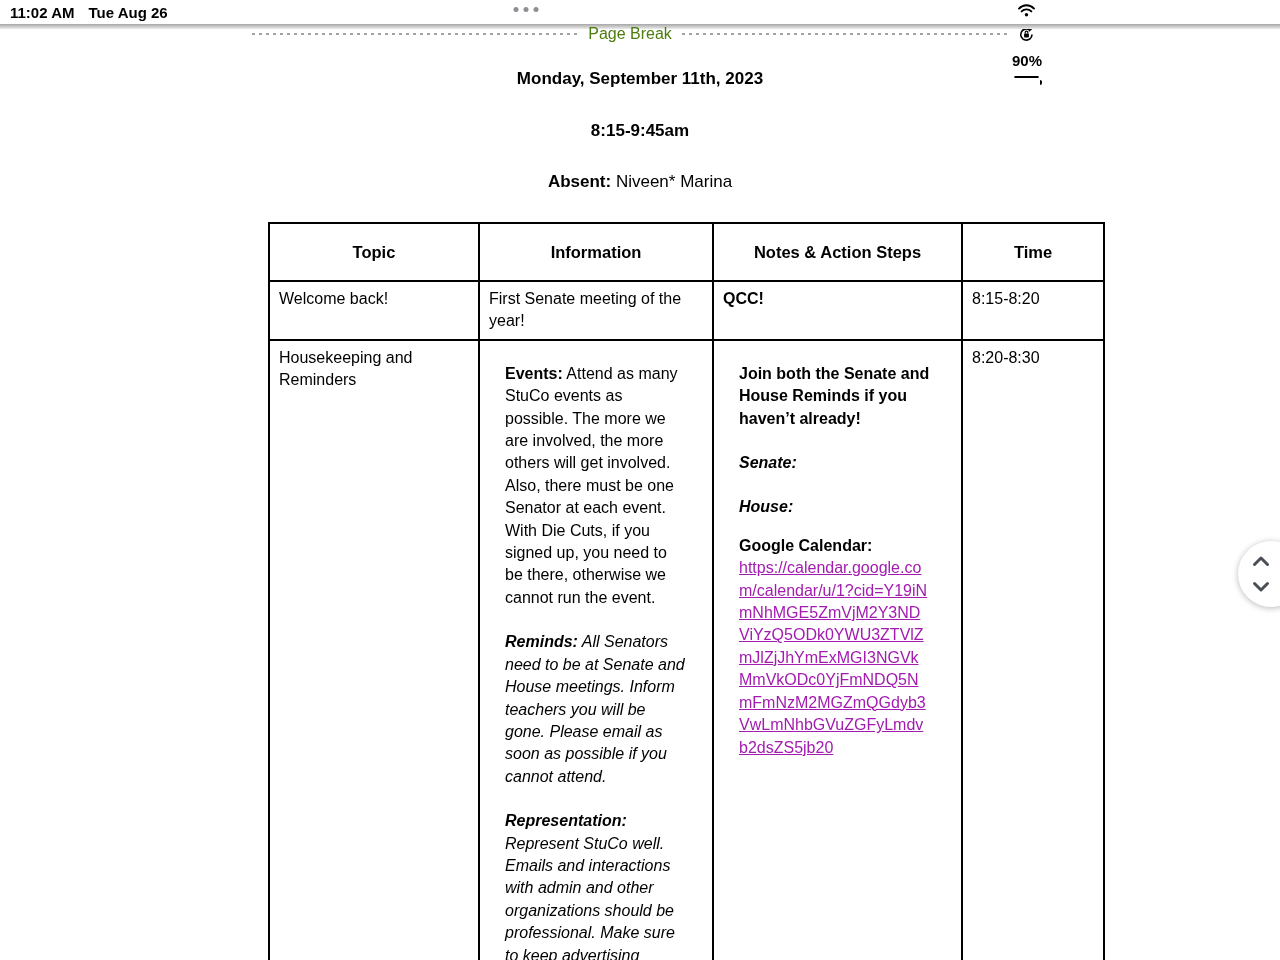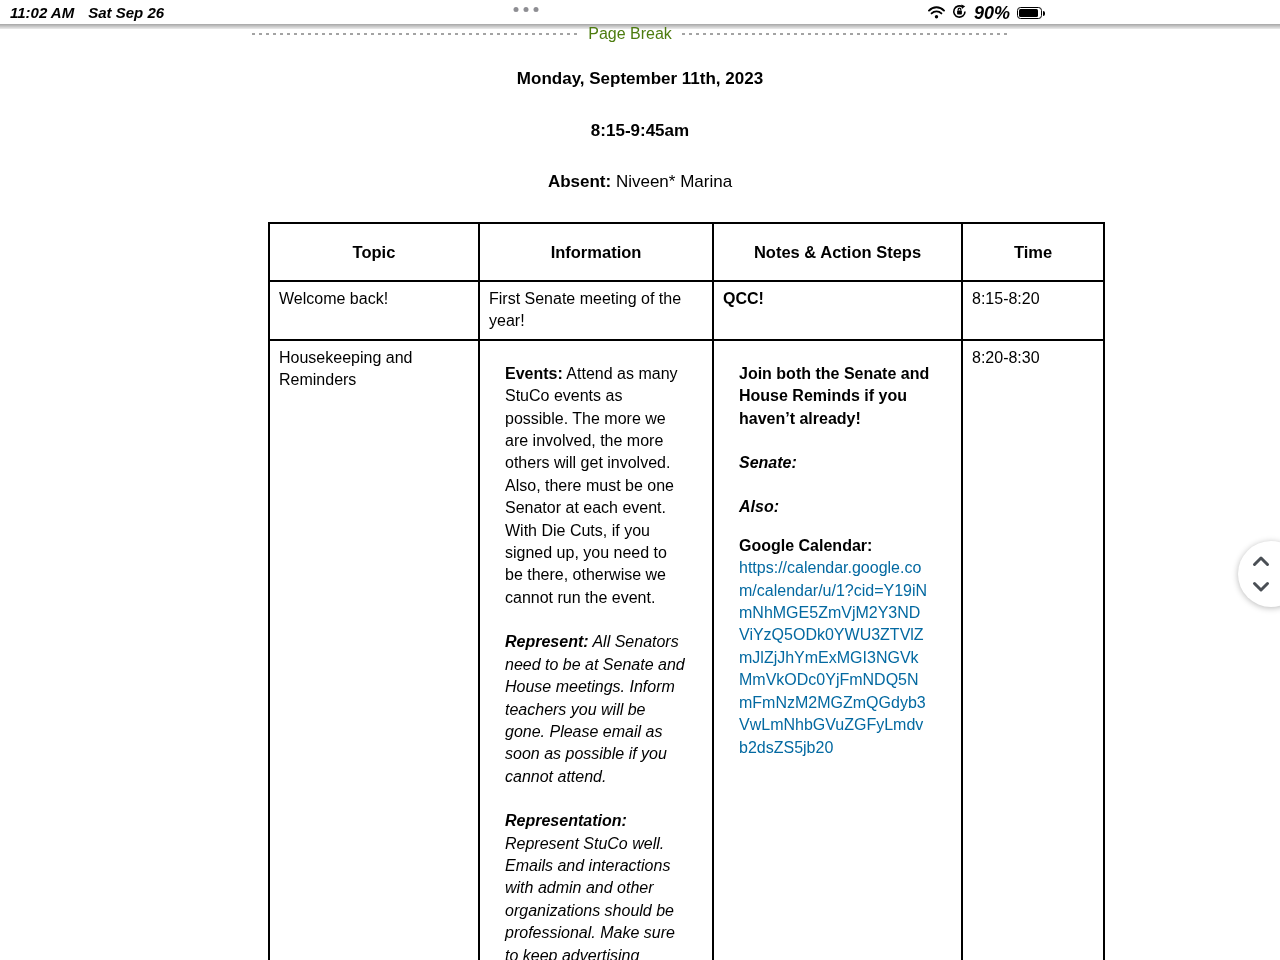--- a/index.html
+++ b/index.html
@@ -4,27 +4,27 @@
 <style>
   * { box-sizing: border-box; }
   html,body { margin:0; padding:0; }
   body {
     width:1280px; height:960px; overflow:hidden; position:relative;
     background:#ffffff; color:#000;
     font-family:"Liberation Sans","DejaVu Sans",sans-serif;
   }
 
   
-  .status-bar { position:absolute; top:0; left:0; width:1052px; height:26px; background:#fff;font-style:italic; }
+  .status-bar { position:absolute; top:0; left:0; width:1052px; height:26px; background:#fff; }
   .sb-left { position:absolute; left:10px; top:4px; display:flex; gap:14px;
              font-size:15px; font-weight:700; color:#000; }
   .sb-dots { position:absolute; top:7px; left:50%; transform:translateX(-50%); display:flex; gap:5px; }
   .sb-dot { width:5px; height:5px; border-radius:50%; background:#8e8e93; }
   .sb-right { position:absolute; right:10px; top:3px; height:20px; display:flex; align-items:center; gap:7px;
-              font-size:18px; font-weight:700; color:#000; }
+              font-size:15px; font-weight:700; color:#000;flex-direction:column; }
   .battery { position:relative; width:25px; height:12px; border:1px solid #000; border-radius:3.5px; }
   .battery-fill { position:absolute; left:1px; top:1px; bottom:1px; width:19px; background:#000; border-radius:1.5px; }
   .battery-nub { position:absolute; right:-4px; top:3px; width:2.5px; height:5px; background:#000;
                  border-radius:0 2px 2px 0; }
 
   
   .top-separator { position:absolute; top:24px; left:0; width:1280px; height:5px;
                    background:linear-gradient(#a6a6a6,#ececec); }
   .page-break-row { position:absolute; top:27px; left:252px; width:756px; height:14px;
                     display:flex; align-items:center; gap:8px; }
@@ -47,38 +47,38 @@
     border:2px solid #000; font-size:16px; line-height:22.4px;
     vertical-align:top; text-align:left; padding:6px 8px 6px 9px; overflow:hidden;
   }
   .doc-table th { text-align:center; vertical-align:middle; height:58px;
                   font-weight:700; padding:4px 4px; font-size:16.5px; }
   tr.row-1 td { height:52px; }
   .doc-table p { margin:16px; }
   .para + .para { margin-top:22px;font-style:italic; }
   .bold { font-weight:700;margin-top:20px; }
   .cal-block { margin-top:112px; }
-  .doc-link { color:#0369a1; white-space:pre-line;
+  .doc-link { color:#a21caf; text-decoration:underline; white-space:pre-line;
               word-break:break-all; cursor:pointer; }
 
   
   .scroll-fab { position:absolute; left:1238px; top:541px; width:66px; height:66px;
                 border-radius:50%; background:#fff;
                 box-shadow:0 1px 6px rgba(0,0,0,.28); }
   .fab-chevrons { position:absolute; left:13px; top:14px; width:20px; height:38px;
                   display:flex; flex-direction:column; justify-content:space-between; align-items:center; }
   .fab-btn { width:18px; height:12px; cursor:pointer; }
 </style>
 </head>
 <body>
 
 <div class="status-bar">
   <div class="sb-left">
     <span>11:02 AM</span>
-    <span>Sat Sep 26</span>
+    <span>Tue Aug 26</span>
   </div>
   <div class="sb-dots">
     <span class="sb-dot"></span>
     <span class="sb-dot"></span>
     <span class="sb-dot"></span>
   </div>
   <div class="sb-right">
     <span>
       <svg width="17" height="13" viewBox="0 0 17 13">
         <path d="M1 4.6 C3 2.5 5.6 1.3 8.5 1.3 C11.4 1.3 14 2.5 16 4.6" fill="none" stroke="#000" stroke-width="1.9" stroke-linecap="round"></path>
@@ -134,27 +134,27 @@
     <td>Welcome back!</td>
     <td>First Senate meeting of the year!</td>
     <td class="bold">QCC!</td>
     <td>8:15-8:20</td>
   </tr>
 
   <tr class="row-2">
     <td>Housekeeping and Reminders</td>
     <td>
       <p class="para"><b>Events:</b><span> Attend as many StuCo events as possible. The more we are involved, the more others will get involved. Also, there must be one Senator at each event. With Die Cuts, if you signed up, you need to be there, otherwise we cannot run the event.</span></p>
-      <p class="para"><b>Represent:</b><span> All Senators need to be at Senate and House meetings. Inform teachers you will be gone. Please email as soon as possible if you cannot attend.</span></p>
+      <p class="para"><b>Reminds:</b><span> All Senators need to be at Senate and House meetings. Inform teachers you will be gone. Please email as soon as possible if you cannot attend.</span></p>
       <p class="para"><b>Representation:</b><span> Represent StuCo well. Emails and interactions with admin and other organizations should be professional. Make sure to keep advertising StuCo to friends and</span></p>
     </td>
     <td>
       <p class="para bold">Join both the Senate and House Reminds if you haven’t already!</p>
       <p class="para bold">Senate:</p>
-      <p class="para bold">Also:</p>
+      <p class="para bold">House:</p>
       <p class="cal-block">
         <b>Google Calendar:</b><br>
         <a class="doc-link">https://calendar.google.co
 m/calendar/u/1?cid=Y19iN
 mNhMGE5ZmVjM2Y3ND
 ViYzQ5ODk0YWU3ZTVlZ
 mJlZjJhYmExMGI3NGVk
 MmVkODc0YjFmNDQ5N
 mFmNzM2MGZmQGdyb3
 VwLmNhbGVuZGFyLmdv

